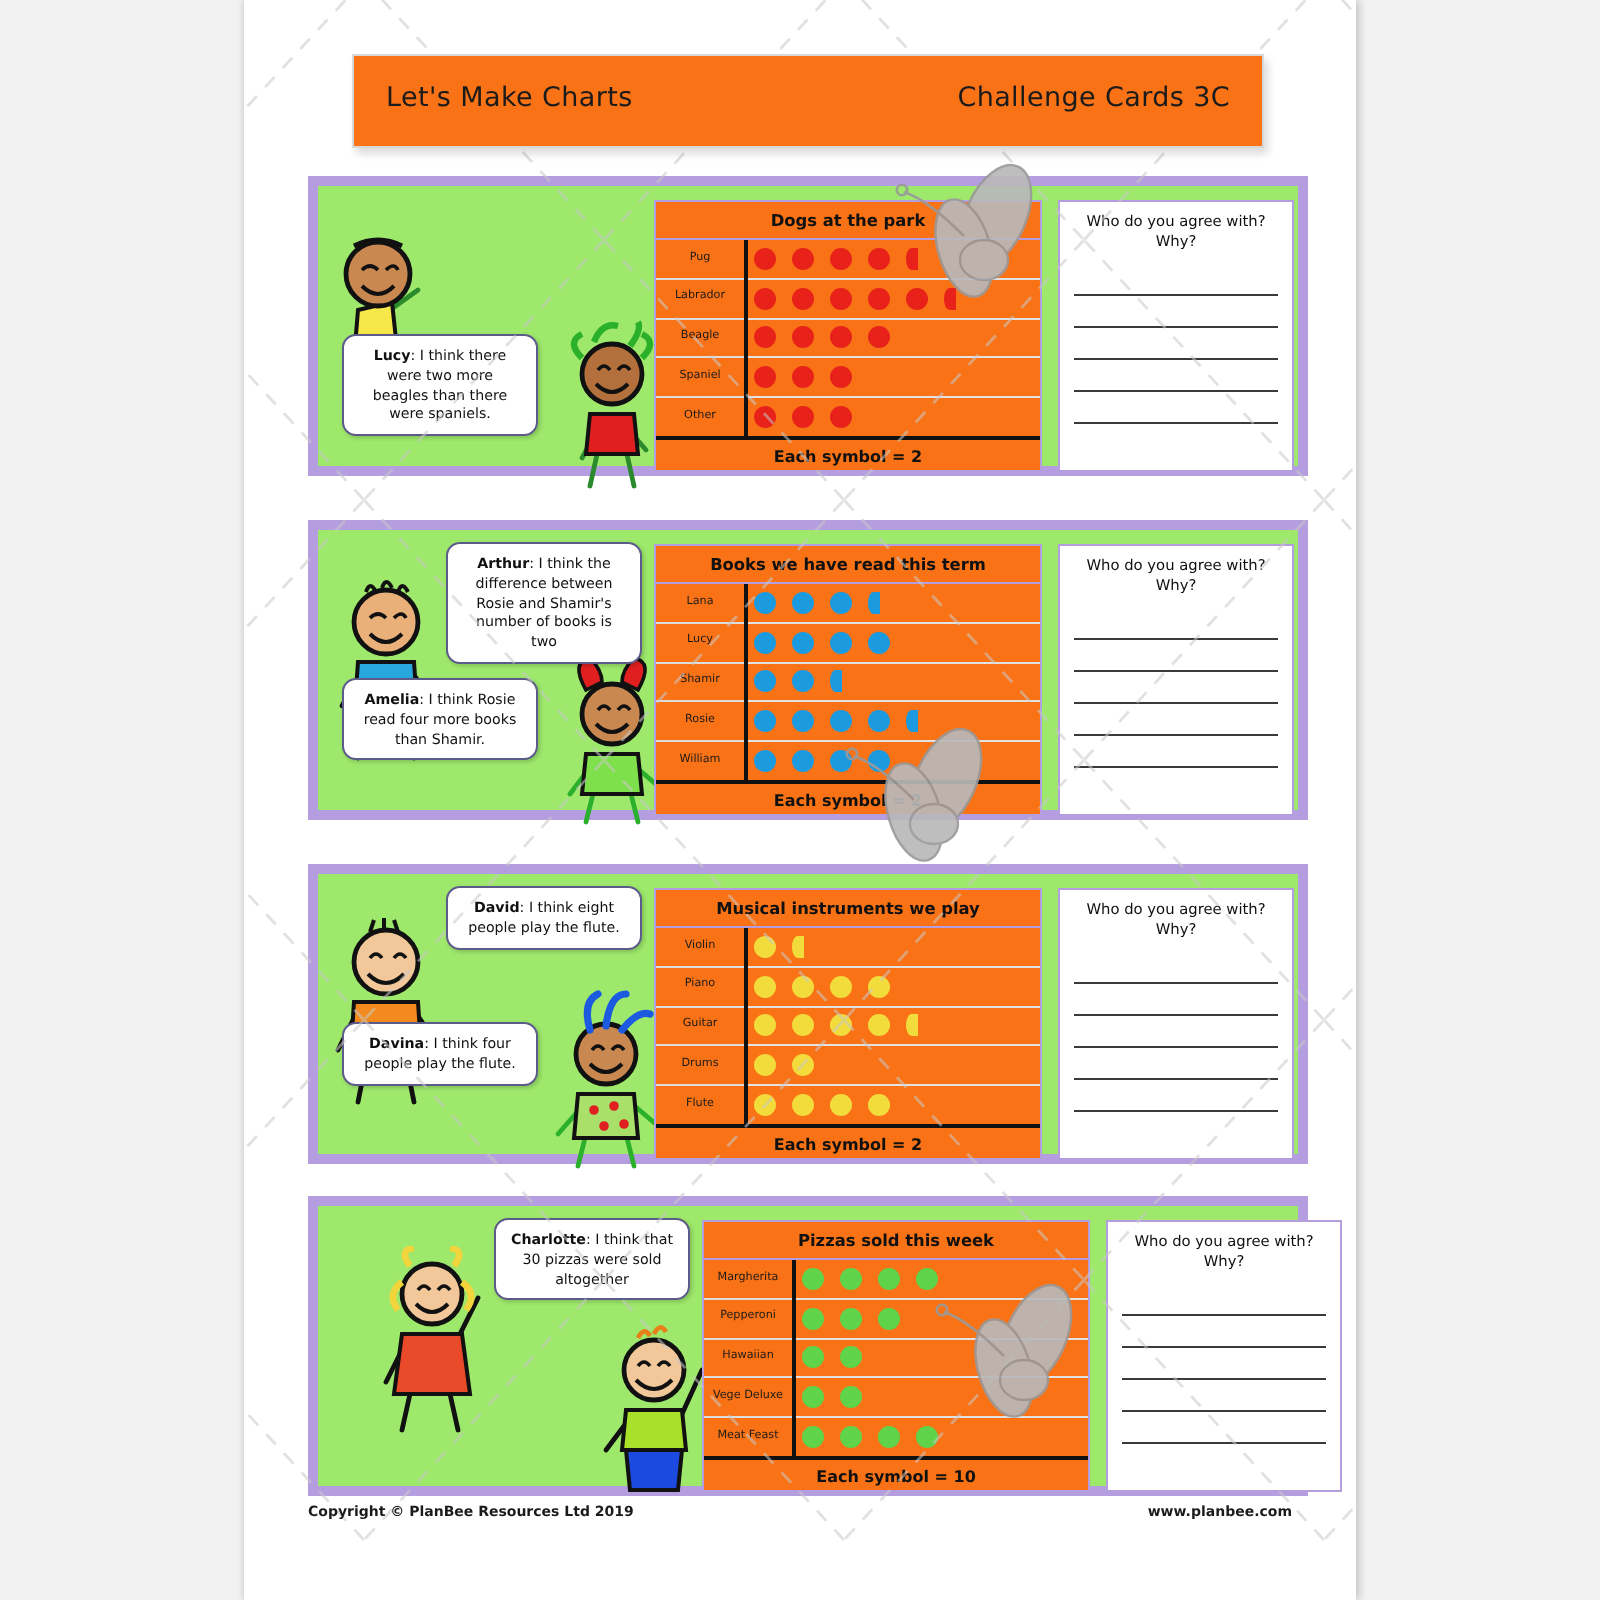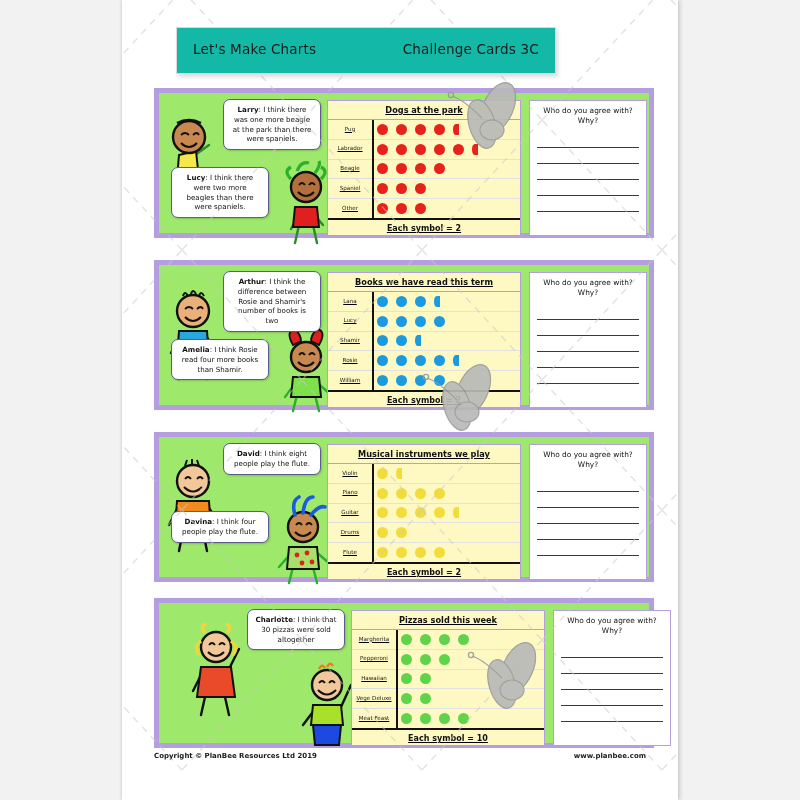--- a/index.html
+++ b/index.html
@@ -32,23 +32,23 @@
     pointer-events: none;
     z-index: 3;
     opacity: .55;
   }
 
   
   .header-bar {
     position: absolute;
     left: 54px;
     top: 27px;
-    width: 380px;
+    width: 456px;
     height: 47px;
-    background: #14b8a6;
+    background: #f97316;
     border: 1px solid #d8d8d8;
     box-shadow: 2px 3px 4px rgba(0,0,0,0.14);
     z-index: 4;
   }
   .header-title, .header-sub {
     position: absolute;
     top: 13px;
     font-family: "DejaVu Sans", sans-serif;
     font-size: 13.5px;
     color: #1b1b1b;
@@ -96,26 +96,25 @@
   .bubble.top    { left: 64px;  top: 6px;   width: 98px; }
   .bubble.bottom { left: 12px;  top: 74px;  width: 98px; }
 
   
   .chart {
     position: absolute;
     left: 168px;
     top: 7px;
     width: 194px;
     height: 136px;
-    background: #fef9c3;
+    background: #f97316;
     border: 1px solid #b49ee0;
     z-index: 5;
     display: flex;
     flex-direction: column;
-    text-decoration: underline;
   }
   .chart-title {
     height: 19px;
     line-height: 19px;
     text-align: center;
     font-size: 8.2px;
     font-weight: bold;
     color: #111;
     border-bottom: 1.5px solid #b49ee0;
     white-space: nowrap;
@@ -254,21 +253,20 @@
               <path d="M24 52 L14 70 M34 52 L46 66 M22 66 L18 84 M36 66 L40 84"></path>
             </g>
             <path d="M18 48 L40 48 L42 68 L16 68 Z" fill="#e02020" stroke="#111" stroke-width="2"></path>
             <circle cx="29" cy="28" r="15" fill="#b4703c" stroke="#111" stroke-width="2.4"></circle>
             <g fill="none" stroke="#2bb02b" stroke-width="3.2">
               <path d="M14 20 q-8 -8 0 -12 M44 20 q8 -8 0 -12 M20 12 q4 -10 12 -8 M38 14 q6 -8 4 -12"></path>
             </g>
             <path d="M22 26 q3 -4 6 0 M32 26 q3 -4 6 0" stroke="#111" stroke-width="1.8" fill="none"></path>
             <path d="M21 33 q8 8 16 0" stroke="#111" stroke-width="2" fill="none"></path>
           </svg></div>
-        <div class="bubble top"><b>Larry</b><span>: I think there was one more beagle at the park than there were spaniels.</span></div>
         <div class="bubble bottom"><b>Lucy</b><span>: I think there were two more beagles than there were spaniels.</span></div>
         <div class="chart">
           <div class="chart-title">Dogs at the park</div>
           <div class="chart-body">
             <div class="row-labels">
               <div class="row-label">Pug</div>
               <div class="row-label">Labrador</div>
               <div class="row-label">Beagle</div>
               <div class="row-label">Spaniel</div>
               <div class="row-label">Other</div>

